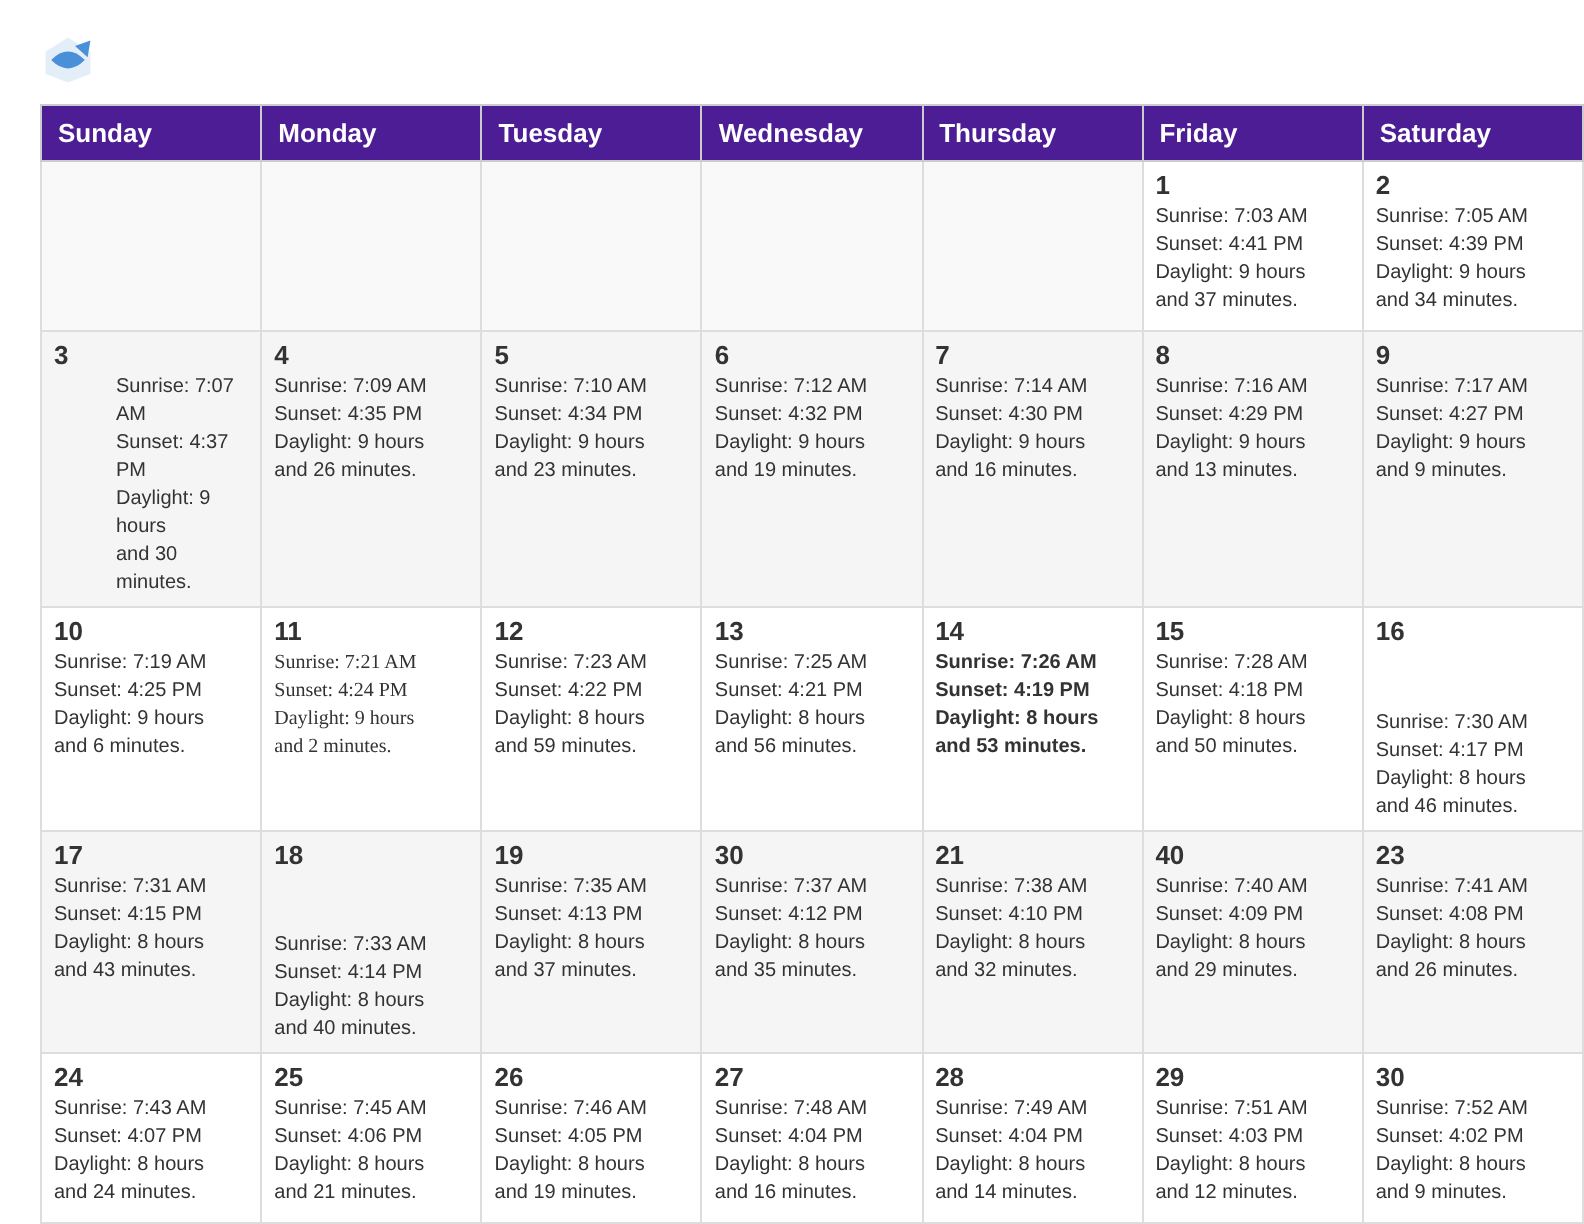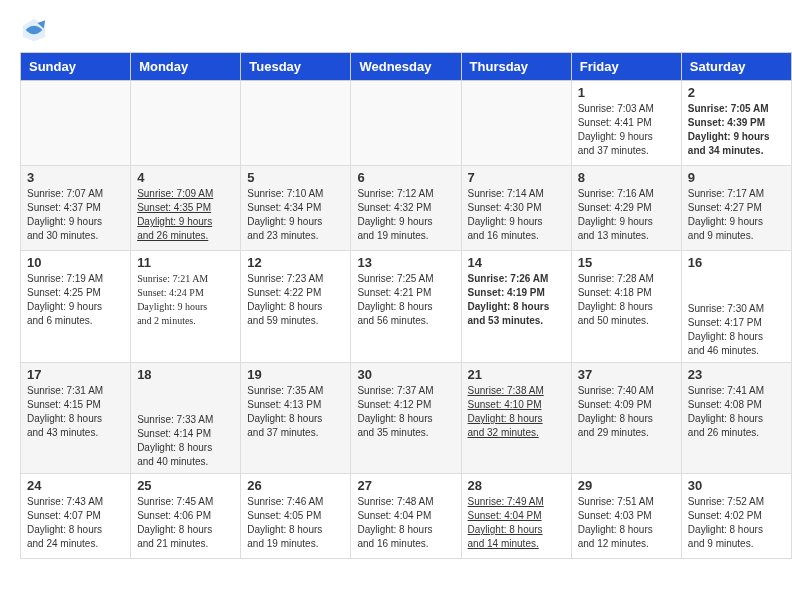--- a/index.html
+++ b/index.html
@@ -10,21 +10,21 @@
     .logo { display: flex; align-items: center; }
     .logo-text { line-height: 1.1; }
     .logo-icon { width: 28px; height: 28px; margin-right: 4px; }
     
     .title-area { text-align: right; }
     
     .calendar { width: 100%; border-collapse: collapse; margin: 0 10px; }
     
     .calendar-wrap { padding: 0 10px 10px 10px; }
     
-    .col-header { background: #1d4ed8; color: #fff; text-align: left; padding: 6px 8px; font-size: 13px; font-weight: bold; border: 1px solid #ccc; }
+    .col-header { background: #4c1d95; color: #fff; text-align: left; padding: 6px 8px; font-size: 13px; font-weight: bold; border: 1px solid #ccc; }
     
     .day-cell { vertical-align: top; border: 1px solid #ddd; padding: 4px 6px; width: calc(100%/7); min-height: 80px; background: #fff; }
     .day-cell.empty { background: #f9f9f9; }
     .day-cell.alt { background: #f5f5f5; }
     
     .day-num { font-size: 13px; font-weight: bold; color: #333; display: block; margin-bottom: 2px; }
     .day-info { font-size: 10px; color: #333; line-height: 1.4; }
     
     tr.week-row td { height: 85px; }
   </style>
@@ -72,37 +72,37 @@
           <td class="day-cell empty"></td>
           <td class="day-cell">
             <span class="day-num">1</span>
             <div class="day-info" style="white-space: pre-line;">Sunrise: 7:03 AM
 Sunset: 4:41 PM
 Daylight: 9 hours
 and 37 minutes.</div>
           </td>
           <td class="day-cell">
             <span class="day-num">2</span>
-            <div class="day-info" style="white-space: pre-line; font-weight: bold;">Sunrise: 7:05 AM
+            <div class="day-info" style="white-space: pre-line;">Sunrise: 7:05 AM
 Sunset: 4:39 PM
 Daylight: 9 hours
 and 34 minutes.</div>
           </td>
         </tr>
         <tr class="week-row">
           <td class="day-cell alt">
             <span class="day-num">3</span>
-            <div class="day-info" style="white-space: pre-line;">Sunrise: 7:07 AM
+            <div class="day-info" style="white-space: pre-line; margin-left: 31px;">Sunrise: 7:07 AM
 Sunset: 4:37 PM
 Daylight: 9 hours
 and 30 minutes.</div>
           </td>
           <td class="day-cell alt">
             <span class="day-num">4</span>
-            <div class="day-info" style="white-space: pre-line; text-decoration: underline;">Sunrise: 7:09 AM
+            <div class="day-info" style="white-space: pre-line;">Sunrise: 7:09 AM
 Sunset: 4:35 PM
 Daylight: 9 hours
 and 26 minutes.</div>
           </td>
           <td class="day-cell alt">
             <span class="day-num">5</span>
             <div class="day-info" style="white-space: pre-line;">Sunrise: 7:10 AM
 Sunset: 4:34 PM
 Daylight: 9 hours
 and 23 minutes.</div>
@@ -211,27 +211,27 @@
           </td>
           <td class="day-cell alt">
             <span class="day-num">30</span>
             <div class="day-info" style="white-space: pre-line;">Sunrise: 7:37 AM
 Sunset: 4:12 PM
 Daylight: 8 hours
 and 35 minutes.</div>
           </td>
           <td class="day-cell alt">
             <span class="day-num">21</span>
-            <div class="day-info" style="white-space: pre-line; text-decoration: underline;">Sunrise: 7:38 AM
+            <div class="day-info" style="white-space: pre-line;">Sunrise: 7:38 AM
 Sunset: 4:10 PM
 Daylight: 8 hours
 and 32 minutes.</div>
           </td>
           <td class="day-cell alt">
-            <span class="day-num">37</span>
+            <span class="day-num">40</span>
             <div class="day-info" style="white-space: pre-line;">Sunrise: 7:40 AM
 Sunset: 4:09 PM
 Daylight: 8 hours
 and 29 minutes.</div>
           </td>
           <td class="day-cell alt">
             <span class="day-num">23</span>
             <div class="day-info" style="white-space: pre-line;">Sunrise: 7:41 AM
 Sunset: 4:08 PM
 Daylight: 8 hours
@@ -262,21 +262,21 @@
           </td>
           <td class="day-cell">
             <span class="day-num">27</span>
             <div class="day-info" style="white-space: pre-line;">Sunrise: 7:48 AM
 Sunset: 4:04 PM
 Daylight: 8 hours
 and 16 minutes.</div>
           </td>
           <td class="day-cell">
             <span class="day-num">28</span>
-            <div class="day-info" style="white-space: pre-line; text-decoration: underline;">Sunrise: 7:49 AM
+            <div class="day-info" style="white-space: pre-line;">Sunrise: 7:49 AM
 Sunset: 4:04 PM
 Daylight: 8 hours
 and 14 minutes.</div>
           </td>
           <td class="day-cell">
             <span class="day-num">29</span>
             <div class="day-info" style="white-space: pre-line;">Sunrise: 7:51 AM
 Sunset: 4:03 PM
 Daylight: 8 hours
 and 12 minutes.</div>

